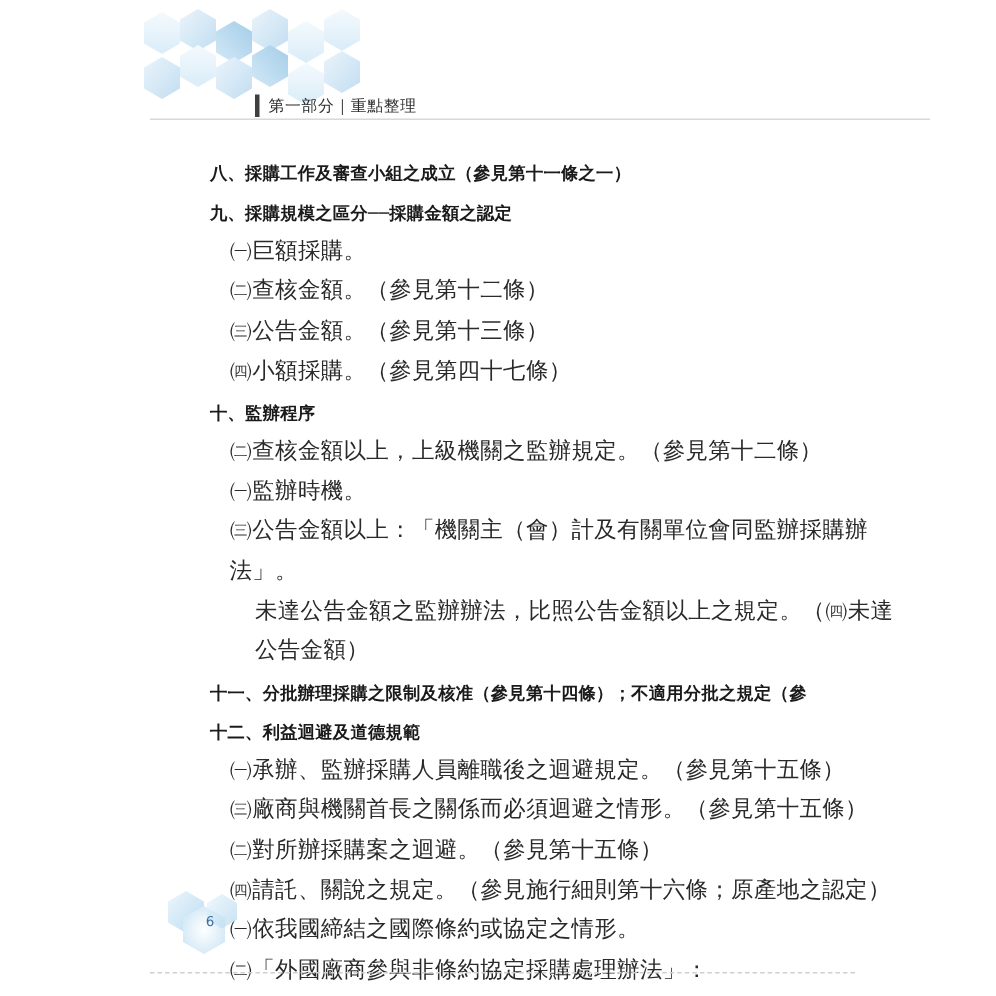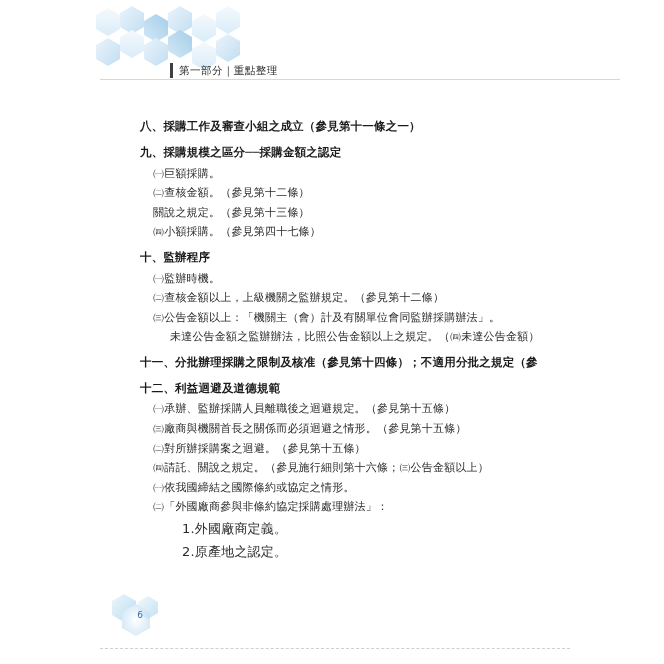--- a/index.html
+++ b/index.html
@@ -69,28 +69,28 @@
 
   .h-item {
     font-size: 11.5px;
     font-weight: bold;
     color: #1a1a1a;
     line-height: 1.72;
     margin-top: 6px;
     margin-bottom: 1px;
     letter-spacing: 0.2px;
   }
-  .h-item.first { margin-top: 17px; font-family: Liberation Mono, monospace; }
+  .h-item.first { margin-top: 7px; font-family: Liberation Mono, monospace; }
   .h-item .cont {
     display: block;
     padding-left: 26px;
   }
 
   .sub {
-    font-size: 11px;
+    font-size: 15px;
     line-height: 1.78;
     color: #2a2a2a;
     padding-left: 13px;
     letter-spacing: 0.2px;
   }
   .sub .cont {
     display: block;
     padding-left: 17px;
   }
   .sub2 {
@@ -173,46 +173,46 @@
 <div class="content">
 
   <div class="blk">
     <div class="h-item first">八、採購工作及審查小組之成立（參見第十一條之一）</div>
   </div>
 
   <div class="blk">
     <div class="h-item">九、採購規模之區分──採購金額之認定</div>
     <div class="sub">㈠巨額採購。</div>
     <div class="sub">㈡查核金額。（參見第十二條）</div>
-    <div class="sub">關說之規定。（參見第十三條）</div>
+    <div class="sub">㈢公告金額。（參見第十三條）</div>
     <div class="sub">㈣小額採購。（參見第四十七條）</div>
   </div>
 
   <div class="blk">
     <div class="h-item">十、監辦程序</div>
+    <div class="sub">㈡查核金額以上，上級機關之監辦規定。（參見第十二條）</div>
     <div class="sub">㈠監辦時機。</div>
-    <div class="sub">㈡查核金額以上，上級機關之監辦規定。（參見第十二條）</div>
     <div class="sub">㈢公告金額以上：「機關主（會）計及有關單位會同監辦採購辦法」。</div>
     <div class="sub">
       <span class="cont">未達公告金額之監辦辦法，比照公告金額以上之規定。（㈣未達公告金額）</span>
     </div>
   </div>
 
   <div class="blk">
     <div class="h-item">
       <span>十一、分批辦理採購之限制及核准（參見第十四條）；不適用分批之規定（參</span>
     </div>
   </div>
 
   <div class="blk">
     <div class="h-item">十二、利益迴避及道德規範</div>
     <div class="sub">㈠承辦、監辦採購人員離職後之迴避規定。（參見第十五條）</div>
     <div class="sub">㈢廠商與機關首長之關係而必須迴避之情形。（參見第十五條）</div>
     <div class="sub">㈡對所辦採購案之迴避。（參見第十五條）</div>
-    <div class="sub">㈣請託、關說之規定。（參見施行細則第十六條；㈢公告金額以上）</div>
+    <div class="sub">㈣請託、關說之規定。（參見施行細則第十六條；原產地之認定）</div>
   </div>
 
   <div class="blk">
     <div class="sub">㈠依我國締結之國際條約或協定之情形。</div>
     <div class="sub">㈡「外國廠商參與非條約協定採購處理辦法」：</div>
     <div class="sub2">1.外國廠商定義。</div>
     <div class="sub2">2.原產地之認定。</div>
   </div>
 
 </div>

